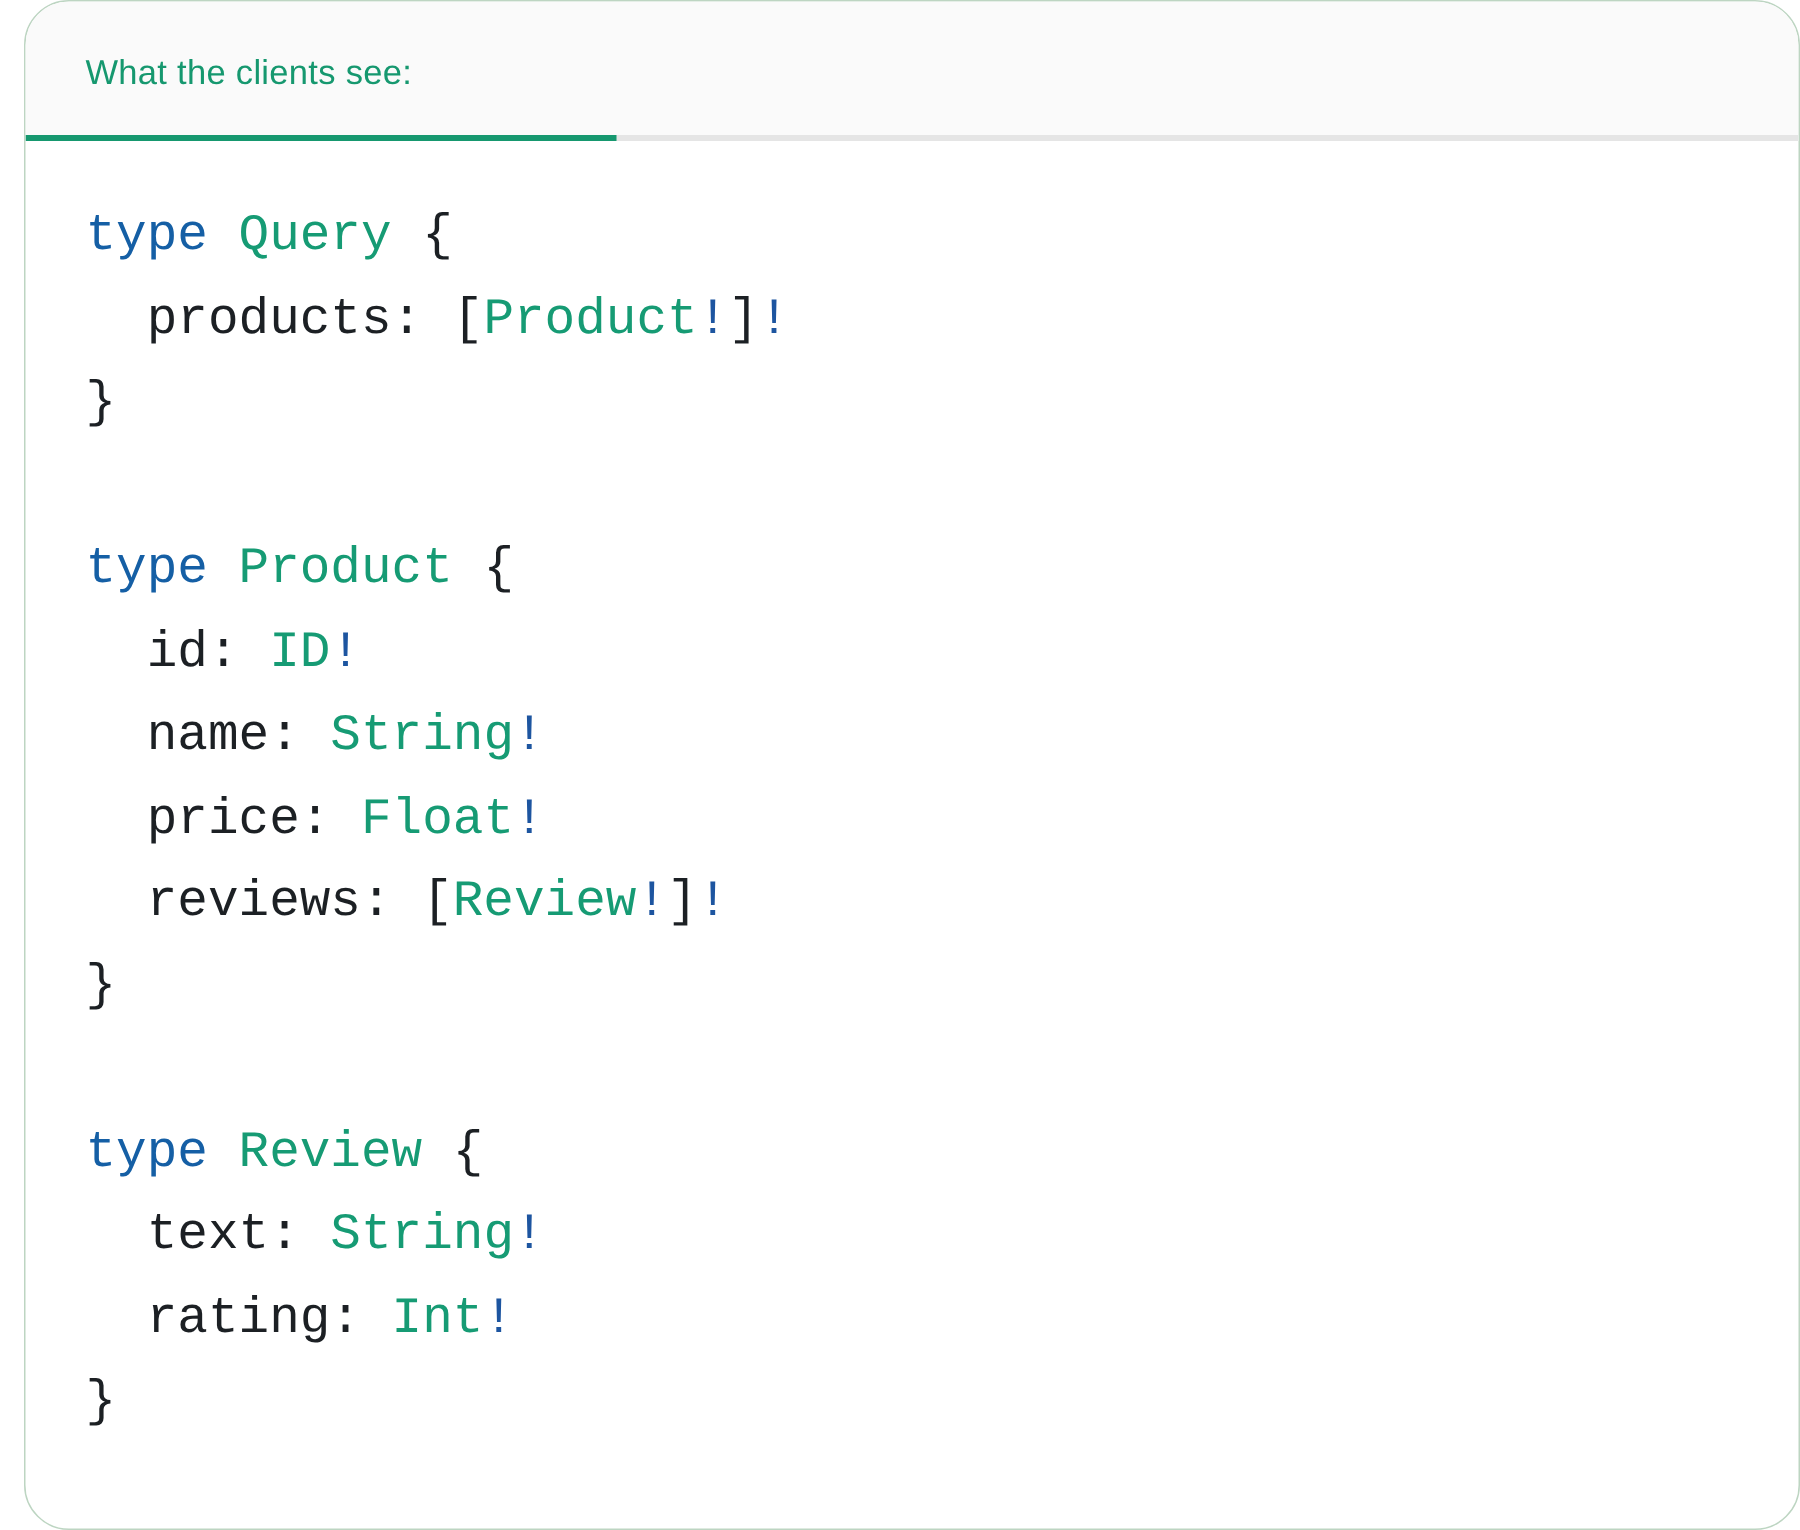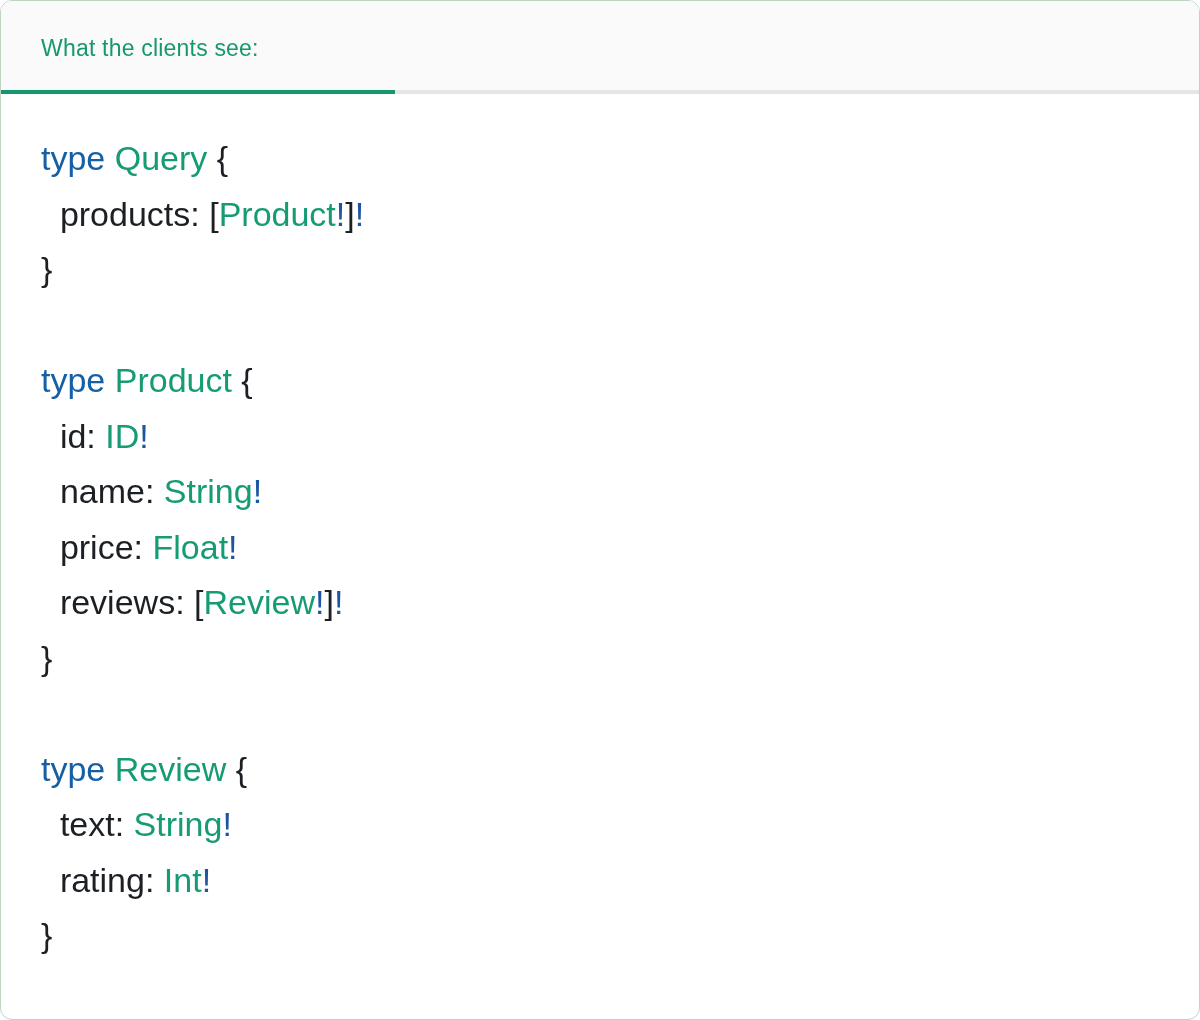--- a/index.html
+++ b/index.html
@@ -13,23 +13,24 @@
     --card-border:#bdd5c2;
   }
   *{box-sizing:border-box;margin:0;padding:0;}
   html,body{width:1200px;height:1020px;background:#ffffff;}
   body{font-family:"Liberation Sans", sans-serif;position:relative;overflow:hidden;}
 
   .card{
     position:absolute;
     inset:0;
     border:1.5px solid var(--card-border);
-    border-radius:12px;
+    border-radius:30px;
     overflow:hidden;
     background:#ffffff;
+    margin-left:16px;
   }
 
   .card-header{
     position:relative;
     height:93px;
     background:var(--header-bg);
     border-bottom:4px solid var(--divider);
   }
 
   .tab-label{
@@ -50,21 +51,21 @@
     position:absolute;
     left:0;
     bottom:-4px;
     width:394px;
     height:4px;
     background:var(--accent-green);
   }
 
   .code-area{
     padding:37px 20px 0 40px;
-    font-family:Liberation Sans, sans-serif;
+    font-family:Liberation Mono, monospace;
     font-size:34px;
     font-weight:500;
     line-height:55.5px;
     color:var(--text-dark);
     white-space:pre;
   }
 
   .code-line{white-space:pre;min-height:55.5px;}
 
   .tk-kw{color:var(--kw-blue);}

